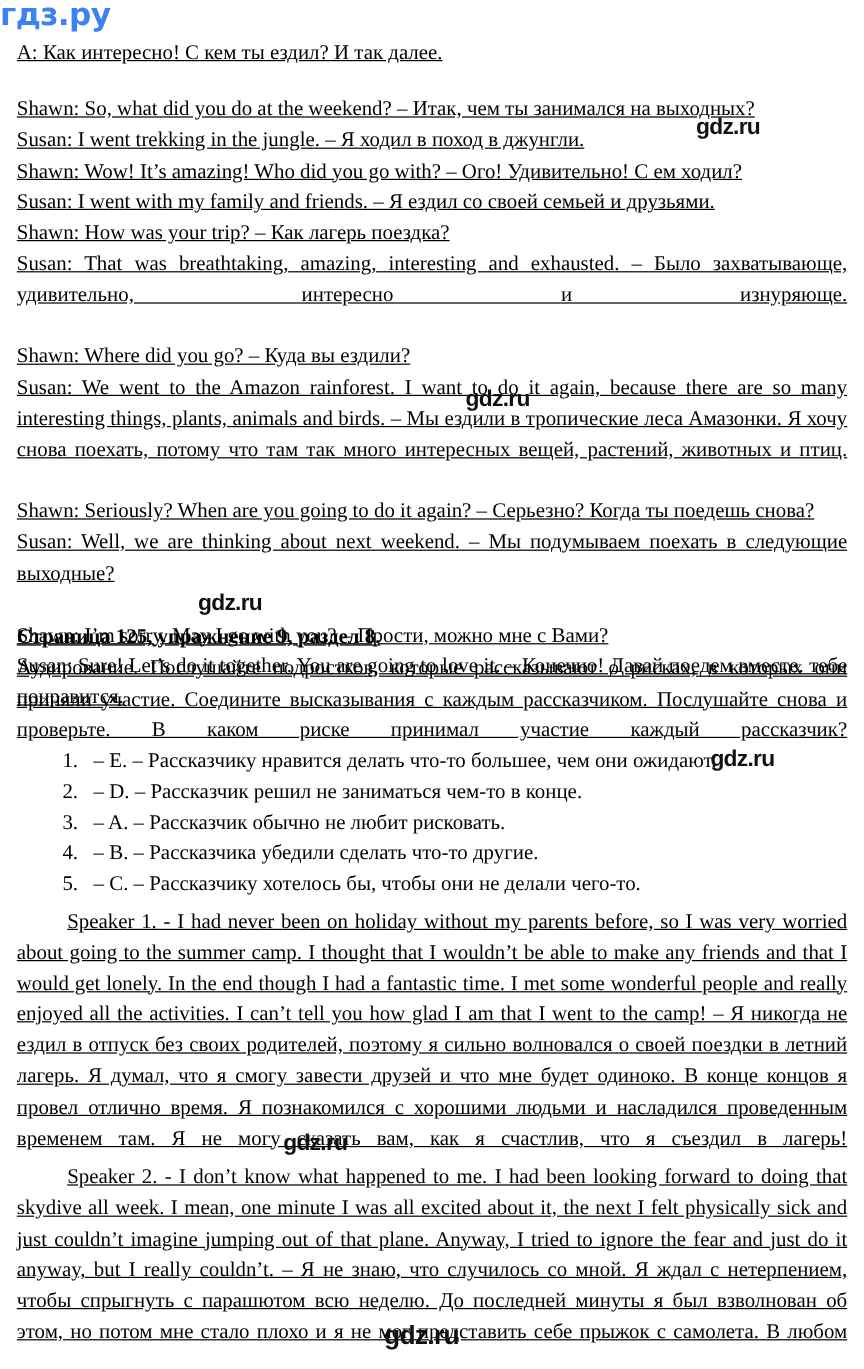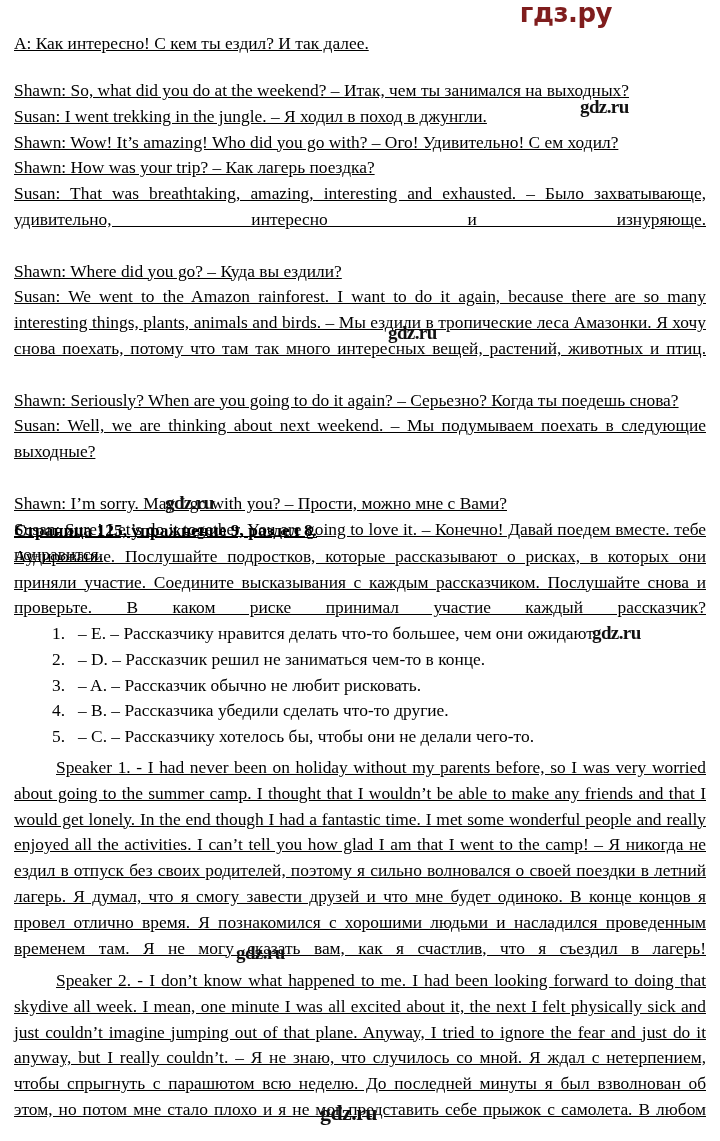--- a/index.html
+++ b/index.html
@@ -23,33 +23,33 @@
     box-sizing: border-box;
     padding: 0 14px;
   }
 
   
   .site-logo {
     position: absolute;
     top: 0px;
     left: 0;
     width: 612px;
-    text-align: right;
+    text-align: left;
     font-family: "DejaVu Sans", "Liberation Sans", sans-serif;
     font-weight: bold;
     font-size: 26px;
     letter-spacing: -0.5px;
-    color: #7f1d1d;
+    color: #3b82f6;
     line-height: 1.05;
   }
 
   
   .wm {
     position: absolute;
-    font-family: Liberation Serif, serif;
+    font-family: Liberation Sans, sans-serif;
     font-weight: bold;
     font-size: 19px;
     letter-spacing: -0.6px;
     color: #111;
     white-space: nowrap;
     pointer-events: none;
   }
   .wm.big {
     font-size: 22px;
   }
@@ -116,20 +116,21 @@
   <div class="site-logo">гдз.ру</div>
 
   <div class="tblock" style="top:31px;">
     <p class="line">A: Как интересно! С кем ты ездил? И так далее.</p>
   </div>
 
   <div class="tblock" style="top:78px;">
     <p class="line">Shawn: So, what did you do at the weekend? – Итак, чем ты занимался на выходных?</p>
     <p class="line">Susan: I went trekking in the jungle. – Я ходил в поход в джунгли.</p>
     <p class="line">Shawn: Wow! It’s amazing! Who did you go with? – Ого! Удивительно! С ем ходил?</p>
+    <p class="line">Susan: I went with my family and friends. – Я ездил со своей семьей и друзьями.</p>
     <p class="line">Shawn: How was your trip? – Как лагерь поездка?</p>
     <p class="just">Susan: That was breathtaking, amazing, interesting and exhausted. – Было захватывающе, удивительно, интересно и изнуряюще.</p>
     <p class="line">Shawn: Where did you go? – Куда вы ездили?</p>
     <p class="just">Susan: We went to the Amazon rainforest. I want to do it again, because there are so many interesting things, plants, animals and birds. – Мы ездили в тропические леса Амазонки. Я хочу снова поехать, потому что там так много интересных вещей, растений, животных и птиц.</p>
     <p class="line">Shawn: Seriously? When are you going to do it again? – Серьезно? Когда ты поедешь снова?</p>
     <p class="just">Susan: Well, we are thinking about next weekend. – Мы подумываем поехать в следующие выходные?</p>
     <p class="line">Shawn: I’m sorry. May I go with you? – Прости, можно мне с Вами?</p>
     <p class="just">Susan: Sure! Let’s do it together. You are going to love it. – Конечно! Давай поедем вместе. тебе понравится.</p>
   </div>
 

